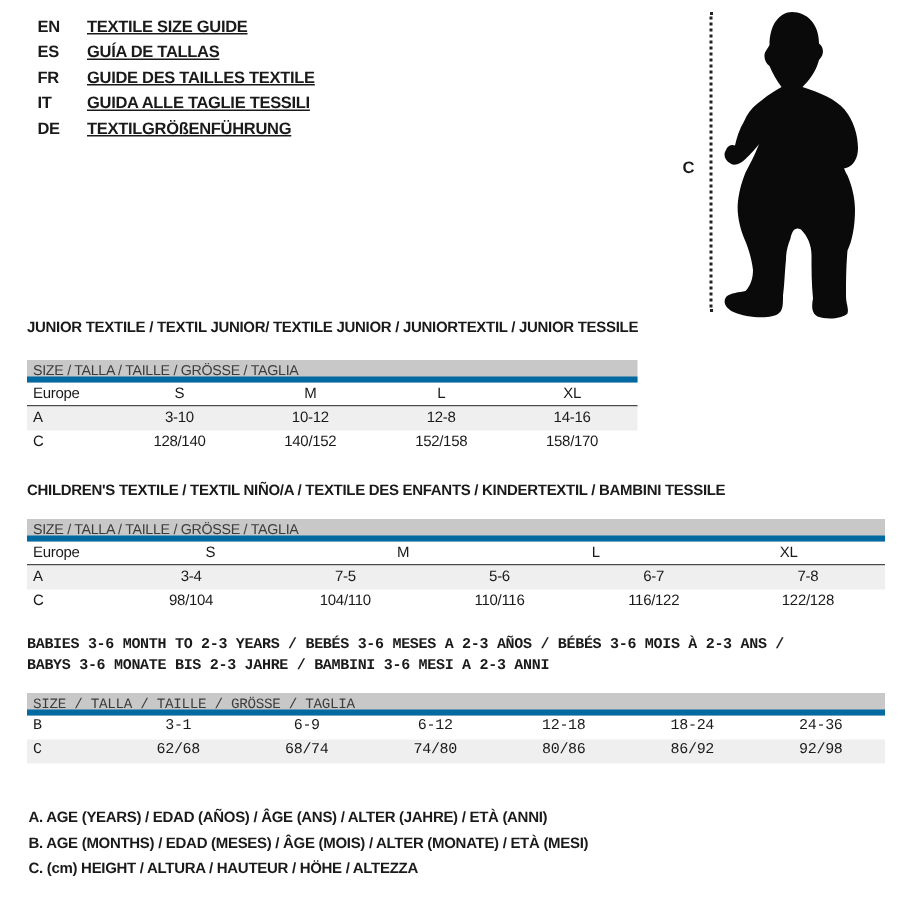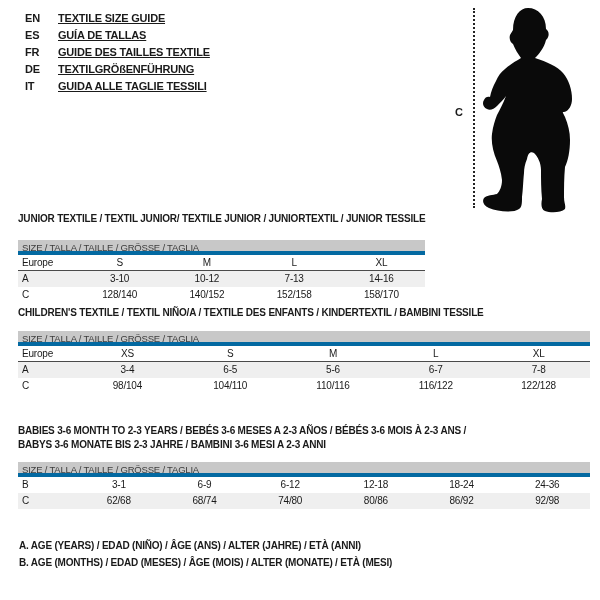--- a/index.html
+++ b/index.html
@@ -14,22 +14,22 @@
 
   
   .measure-line{position:absolute;left:473px;top:8px;height:200px;width:0;
                 border-left:2px dotted #222;}
   .measure-label{position:absolute;left:455px;top:106px;font-size:11px;font-weight:700;}
   .baby-svg{position:absolute;left:480px;top:0px;}
 
   
   .section{position:absolute;left:18px;}
   .s1{top:212px;width:407px;}
-  .s2{top:306px;width:572px;}
-  .s3{top:424px;width:572px;}
+  .s2{top:321px;width:572px;}
+  .s3{top:424px;width:572px;font-family:Liberation Mono, monospace;}
   .tbl-title{font-size:10px;font-weight:700;letter-spacing:-0.2px;line-height:14px;white-space:nowrap;}
   .s1 .title-wrap{margin-bottom:14px;}
   .s2 .title-wrap{margin-bottom:11px;}
   .s3 .title-wrap{margin-bottom:10px;}
   .size-bar{height:15px;line-height:15px;background:#c8c8c8;color:#3c3c3c;
             font-size:9.5px;padding-left:4px;border-bottom:4px solid #0369a1;
             letter-spacing:-0.2px;box-sizing:border-box;}
   .trow{display:flex;height:16px;line-height:16px;font-size:10px;letter-spacing:-0.2px;box-sizing:border-box;}
   .trow.rule{border-bottom:1px solid #4a4a4a;}
   .trow.shade{background:#efefef;}
@@ -53,26 +53,26 @@
     </div>
     <div class="lang-row">
       <span class="lang-code">ES</span>
       <span class="lang-title">GUÍA DE TALLAS</span>
     </div>
     <div class="lang-row">
       <span class="lang-code">FR</span>
       <span class="lang-title">GUIDE DES TAILLES TEXTILE</span>
     </div>
     <div class="lang-row">
+      <span class="lang-code">IT</span>
+      <span class="lang-title">GUIDA ALLE TAGLIE TESSILI</span>
+    </div>
+    <div class="lang-row">
       <span class="lang-code">DE</span>
       <span class="lang-title">TEXTILGRÖßENFÜHRUNG</span>
-    </div>
-    <div class="lang-row">
-      <span class="lang-code">IT</span>
-      <span class="lang-title">GUIDA ALLE TAGLIE TESSILI</span>
     </div>
   </div>
 
   <div class="measure-line"></div>
   <div class="measure-label">C</div>
   <svg class="baby-svg" width="100" height="215" viewBox="0 0 100 215" xmlns="http://www.w3.org/2000/svg">
     <path fill="#0a0a0a" d="M48 8
       C58 8 66 16 66 29 C69 31 70 36 66 40 C64 48 59 54 55 58
       C67 62 77 66 83 73 C89 80 92 90 92 99 C92 105 89 111 84 112
       C79 113 76 109 77 105 C78 103 79 102 81 101 C81 107 82 112 85 117
@@ -98,49 +98,48 @@
       <span class="tlabel">Europe</span>
       <span class="tcell">S</span>
       <span class="tcell">M</span>
       <span class="tcell">L</span>
       <span class="tcell">XL</span>
     </div>
     <div class="trow shade">
       <span class="tlabel">A</span>
       <span class="tcell">3-10</span>
       <span class="tcell">10-12</span>
-      <span class="tcell">7-13</span>
+      <span class="tcell">12-8</span>
       <span class="tcell">14-16</span>
     </div>
     <div class="trow">
       <span class="tlabel">C</span>
       <span class="tcell">128/140</span>
       <span class="tcell">140/152</span>
       <span class="tcell">152/158</span>
       <span class="tcell">158/170</span>
     </div>
   </div>
 
   <div class="section s2">
     <div class="title-wrap">
       <div class="tbl-title">CHILDREN'S TEXTILE / TEXTIL NIÑO/A / TEXTILE DES ENFANTS / KINDERTEXTIL / BAMBINI TESSILE</div>
     </div>
     <div class="size-bar">SIZE / TALLA / TAILLE / GRÖSSE / TAGLIA</div>
     <div class="trow rule">
       <span class="tlabel">Europe</span>
-      <span class="tcell">XS</span>
       <span class="tcell">S</span>
       <span class="tcell">M</span>
       <span class="tcell">L</span>
       <span class="tcell">XL</span>
     </div>
     <div class="trow shade">
       <span class="tlabel">A</span>
       <span class="tcell">3-4</span>
-      <span class="tcell">6-5</span>
+      <span class="tcell">7-5</span>
       <span class="tcell">5-6</span>
       <span class="tcell">6-7</span>
       <span class="tcell">7-8</span>
     </div>
     <div class="trow">
       <span class="tlabel">C</span>
       <span class="tcell">98/104</span>
       <span class="tcell">104/110</span>
       <span class="tcell">110/116</span>
       <span class="tcell">116/122</span>
@@ -168,17 +167,18 @@
       <span class="tcell">62/68</span>
       <span class="tcell">68/74</span>
       <span class="tcell">74/80</span>
       <span class="tcell">80/86</span>
       <span class="tcell">86/92</span>
       <span class="tcell">92/98</span>
     </div>
   </div>
 
   <div class="legend">
-    <div class="legend-line">A. AGE (YEARS) / EDAD (NIÑO) / ÂGE (ANS) / ALTER (JAHRE) / ETÀ (ANNI)</div>
+    <div class="legend-line">A. AGE (YEARS) / EDAD (AÑOS) / ÂGE (ANS) / ALTER (JAHRE) / ETÀ (ANNI)</div>
     <div class="legend-line">B. AGE (MONTHS) / EDAD (MESES) / ÂGE (MOIS) / ALTER (MONATE) / ETÀ (MESI)</div>
+    <div class="legend-line">C. (cm) HEIGHT / ALTURA / HAUTEUR / HÖHE / ALTEZZA</div>
   </div>
 
 </div>
 
 </body></html>

